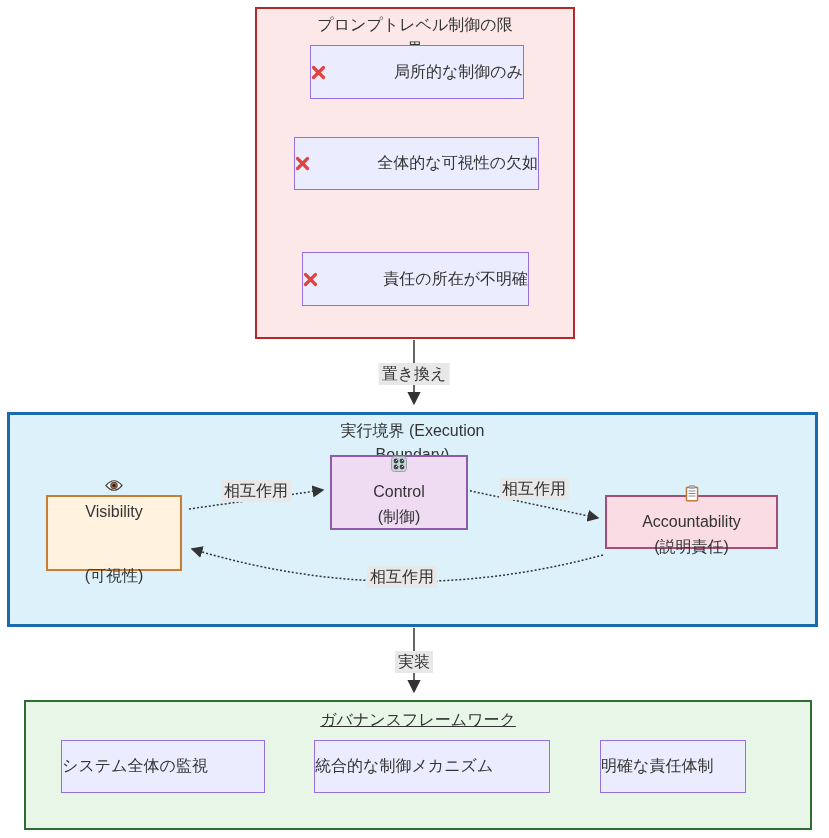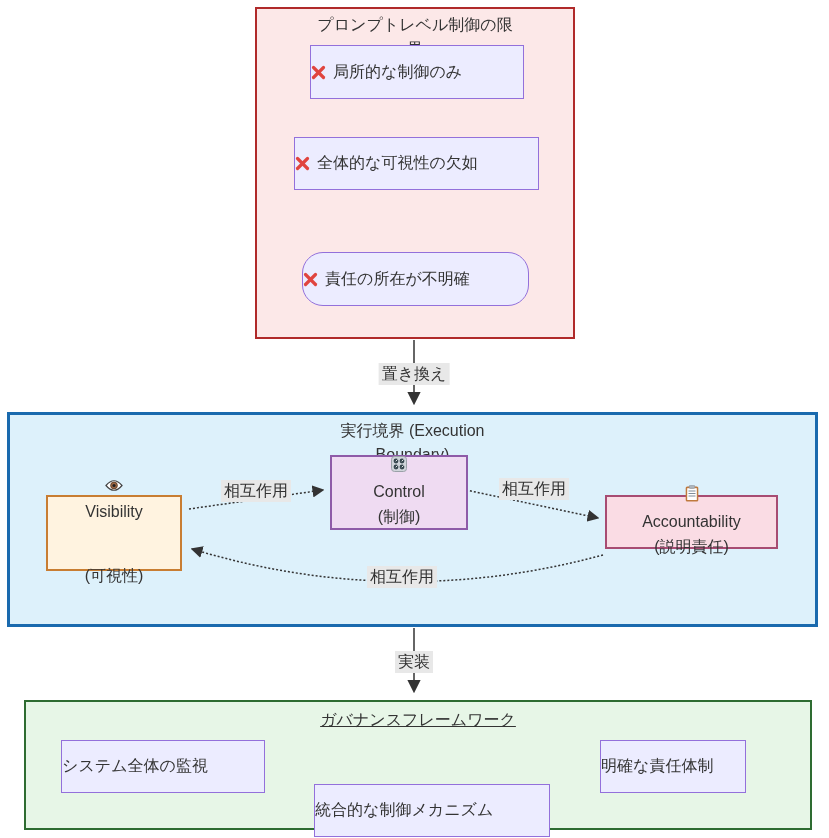--- a/index.html
+++ b/index.html
@@ -13,25 +13,25 @@
     position:absolute;left:50%;transform:translateX(-50%);
     text-align:center;line-height:24px;z-index:0;white-space:normal;
   }
   
   .g-top{left:255px;top:7px;width:320px;height:332px;
     background:#fce8e8;border:2.5px solid #b02a2a;}
   .g-top .group-title{top:4px;width:210px;}
   .fail-box{
     position:absolute;z-index:2;box-sizing:border-box;
     background:#ececff;border:1px solid #9370db;
-    display:flex;align-items:center;justify-content:flex-start;gap:7px;
+    display:flex;align-items:center;justify-content:space-between;gap:7px;
   }
   .f1{left:53px;top:36px;width:214px;height:54px;}
   .f2{left:37px;top:128px;width:245px;height:53px;}
-  .f3{left:45px;top:243px;width:227px;height:54px;border-radius:21px;}
+  .f3{left:45px;top:243px;width:227px;height:54px;}
   
   .g-mid{left:7px;top:412px;width:811px;height:215px;
     background:#ddf1fb;border:3px solid #1a6aae;}
   .g-mid .group-title{top:4px;width:180px;}
   .mid-edges{position:absolute;left:0;top:0;z-index:1;pointer-events:none;}
   .node{
     position:absolute;z-index:2;box-sizing:border-box;
     display:flex;flex-direction:column;align-items:center;justify-content:center;
     line-height:25px;text-align:center;
   }
@@ -45,21 +45,21 @@
   
   .g-bottom{left:24px;top:700px;width:788px;height:130px;
     background:#e7f6e7;border:2.5px solid #2e6c31;}
   .g-bottom .group-title{top:6px;width:100%;text-decoration:underline;}
   .gov-box{
     position:absolute;z-index:2;box-sizing:border-box;
     background:#ececff;border:1px solid #9370db;
     display:flex;align-items:center;justify-content:flex-start;
   }
   .b1{left:35px;top:38px;width:204px;height:53px;}
-  .b2{left:288px;top:38px;width:236px;height:53px;margin-top:44px;}
+  .b2{left:288px;top:38px;width:236px;height:53px;}
   .b3{left:574px;top:38px;width:146px;height:53px;}
   
   .connectors{position:absolute;left:0;top:0;z-index:1;pointer-events:none;}
   .edge-label{
     position:absolute;z-index:3;transform:translate(-50%,-50%);
     background:#e8e8e8;padding:0 3px;line-height:22px;white-space:nowrap;
   }
   .icon{display:inline-flex;flex:none;}
 </style>
 </head>

